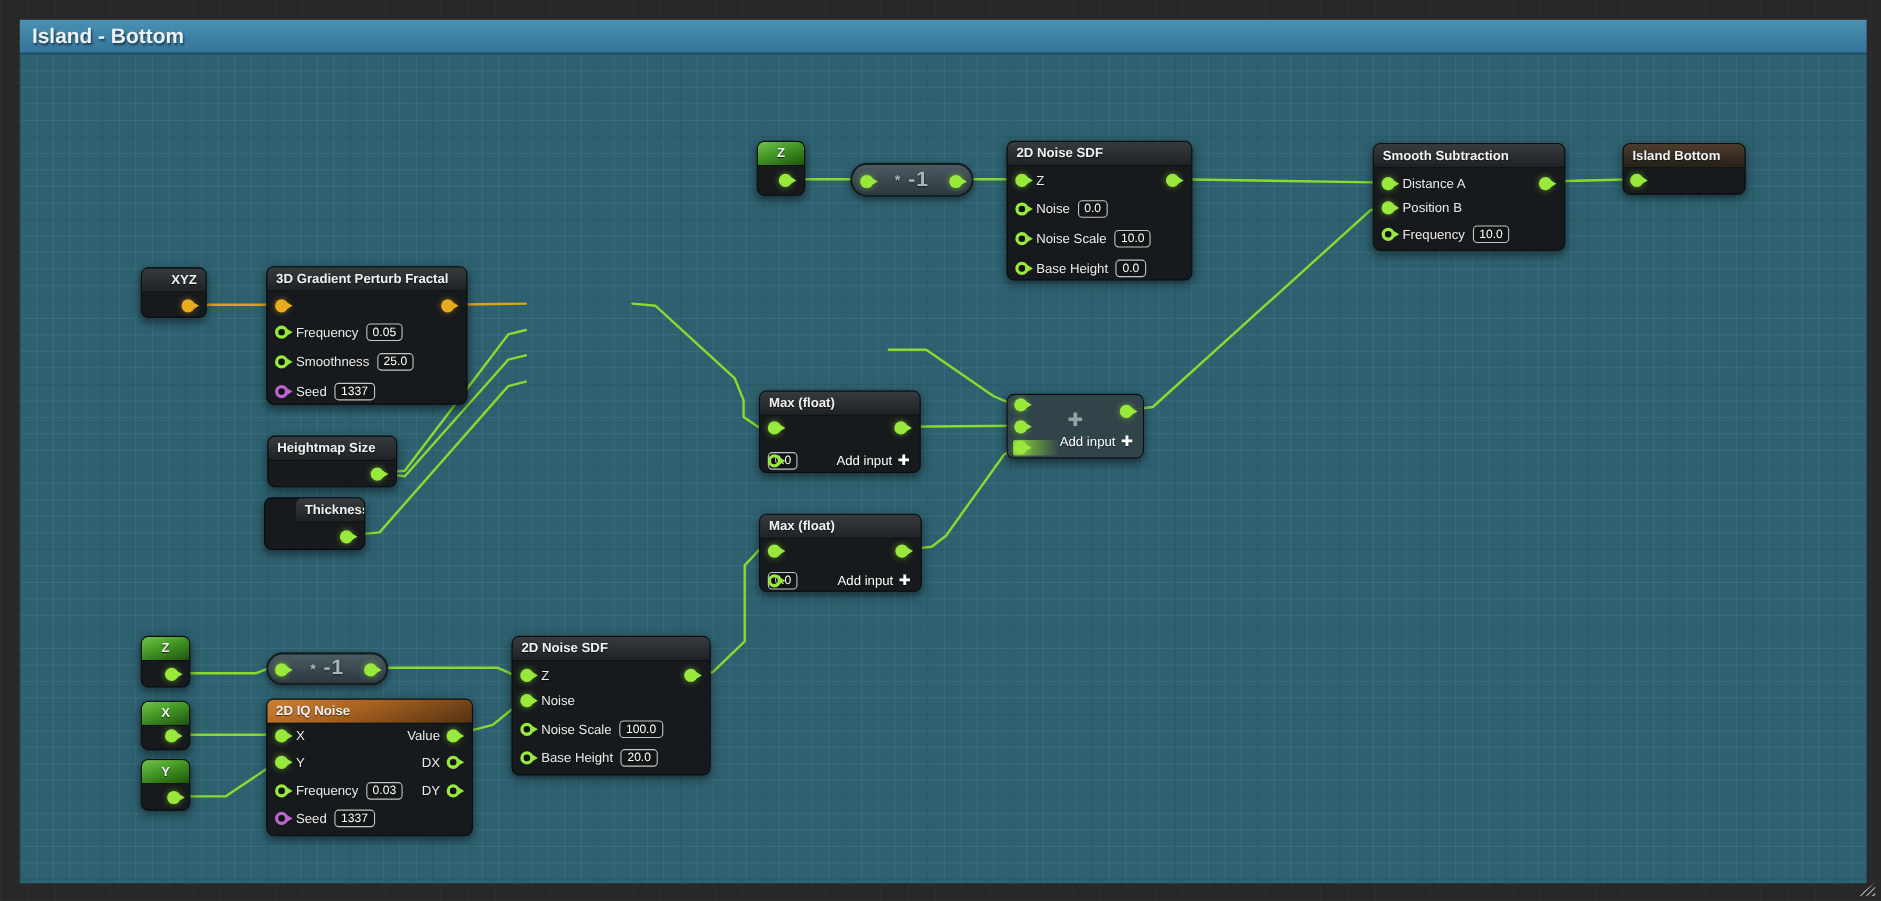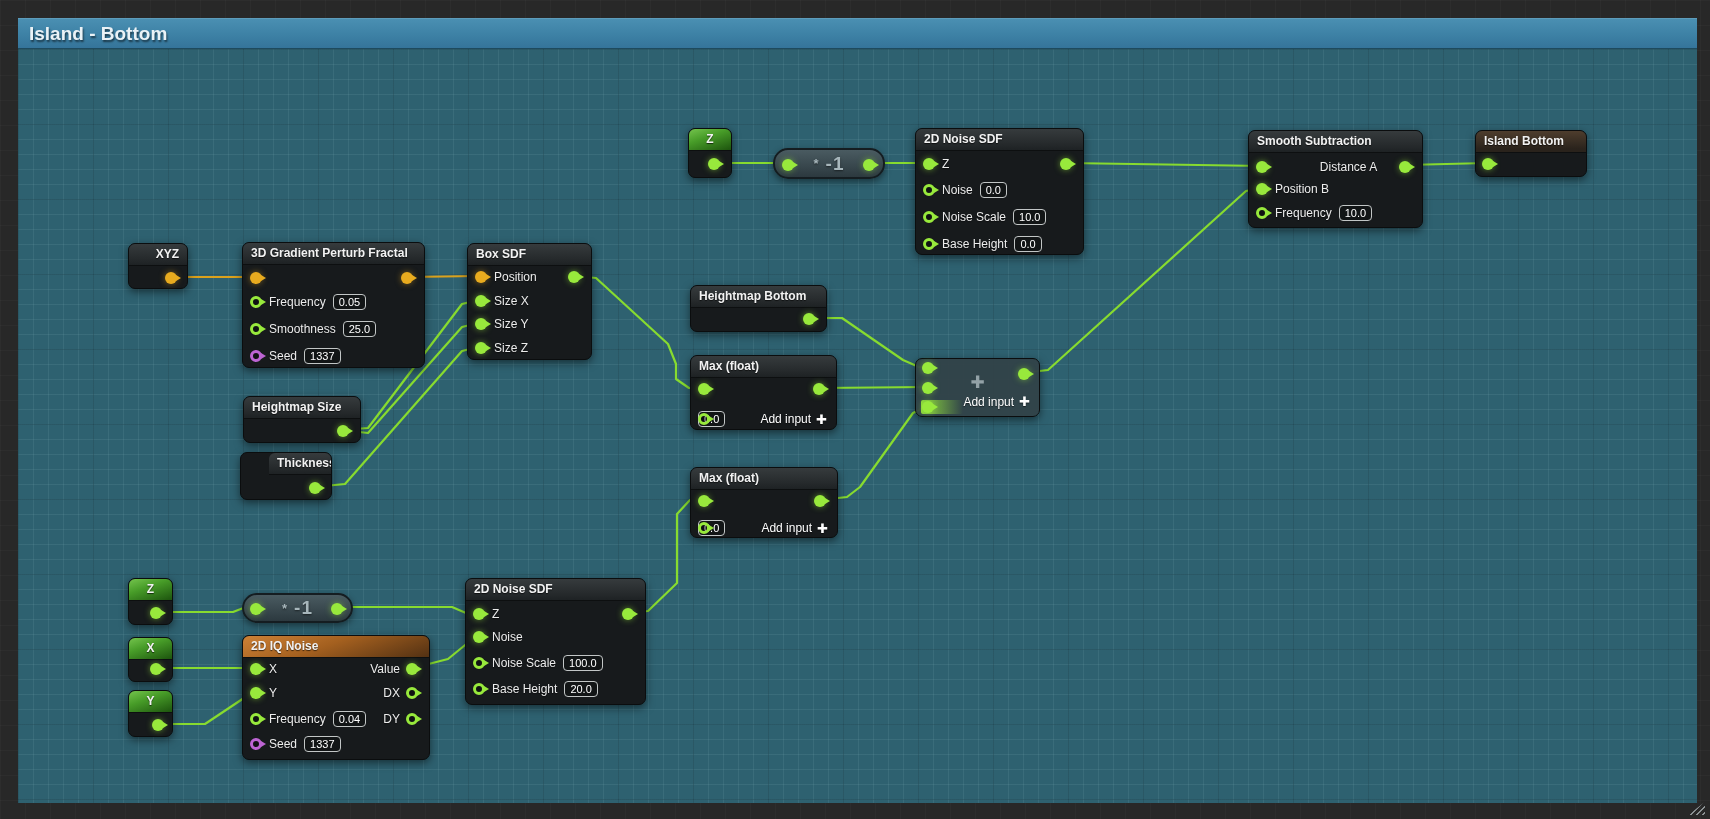--- a/index.html
+++ b/index.html
@@ -181,21 +181,21 @@
         <span class="valbox">10.0</span>
       </div>
       <div class="row" style="top: 105px;">
         <span class="pin hg in"></span>
         <span class="lbl">Base Height</span>
         <span class="valbox">0.0</span>
       </div>
     </div>
     <div class="node default" style="left: 1230px; top: 81px; width: 175px; height: 98px;">
       <div class="hdr">Smooth Subtraction</div>
-      <div class="row" style="top: 26px; justify-content: center;">
+      <div class="row" style="top: 26px;">
         <span class="pin fg in"></span>
         <span class="lbl">Distance A</span>
         <span class="pin fg out"></span>
       </div>
       <div class="row" style="top: 48px;">
         <span class="pin fg in"></span>
         <span class="lbl">Position B</span>
       </div>
       <div class="row" style="top: 72px;">
         <span class="pin hg in"></span>
@@ -226,51 +226,27 @@
         <span class="pin hg in"></span>
         <span class="lbl">Smoothness</span>
         <span class="valbox">25.0</span>
       </div>
       <div class="row" style="top: 103px;">
         <span class="pin hp in"></span>
         <span class="lbl">Seed</span>
         <span class="valbox">1337</span>
       </div>
     </div>
-    <div class="node default" style="left: 449px; top: 194px; width: 125px; height: 117px;">
-      <div class="hdr">Box SDF</div>
-      <div class="row" style="top: 23px;">
-        <span class="pin fy in"></span>
-        <span class="lbl">Position</span>
-        <span class="pin fg out"></span>
-      </div>
-      <div class="row" style="top: 47px;">
-        <span class="pin fg in"></span>
-        <span class="lbl">Size X</span>
-      </div>
-      <div class="row" style="top: 70px;">
-        <span class="pin fg in"></span>
-        <span class="lbl">Size Y</span>
-      </div>
-      <div class="row" style="top: 94px;">
-        <span class="pin fg in"></span>
-        <span class="lbl">Size Z</span>
-      </div>
-    </div>
     <div class="node default" style="left: 225px; top: 347px; width: 118px; height: 47px;">
       <div class="hdr">Heightmap Size</div>
       <span class="pin fg" style="left: 93px; top: 28px;"></span>
     </div>
     <div class="node default" style="left: 222px; top: 403px; width: 92px; height: 48px; padding-left: 28px;">
       <div class="hdr">Thickness</div>
       <span class="pin fg" style="left: 68px; top: 29px;"></span>
-    </div>
-    <div class="node default" style="left: 672px; top: 236px; width: 137px; height: 47px;">
-      <div class="hdr">Heightmap Bottom</div>
-      <span class="pin fg" style="left: 112px; top: 27px;"></span>
     </div>
     <div class="node default" style="left: 672px; top: 306px; width: 147px; height: 75px;">
       <div class="hdr">Max (float)</div>
       <div class="row" style="top: 23px;">
         <span class="pin fg in"></span>
         <span class="pin fg out"></span>
       </div>
       <div class="row" style="top: 53px;">
         <span class="pin hg in"></span>
         <span class="valbox">0.0</span>
@@ -337,21 +313,21 @@
       </div>
       <div class="row" style="top: 47px;">
         <span class="pin fg in"></span>
         <span class="lbl">Y</span>
         <span class="outlbl">DX</span>
         <span class="pin hg out"></span>
       </div>
       <div class="row" style="top: 73px;">
         <span class="pin hg in"></span>
         <span class="lbl">Frequency</span>
-        <span class="valbox">0.04</span>
+        <span class="valbox">0.03</span>
         <span class="outlbl">DY</span>
         <span class="pin hg out"></span>
       </div>
       <div class="row" style="top: 98px;">
         <span class="pin hp in"></span>
         <span class="lbl">Seed</span>
         <span class="valbox">1337</span>
       </div>
     </div>
     <div class="node default" style="left: 447px; top: 529px; width: 181px; height: 127px;">

